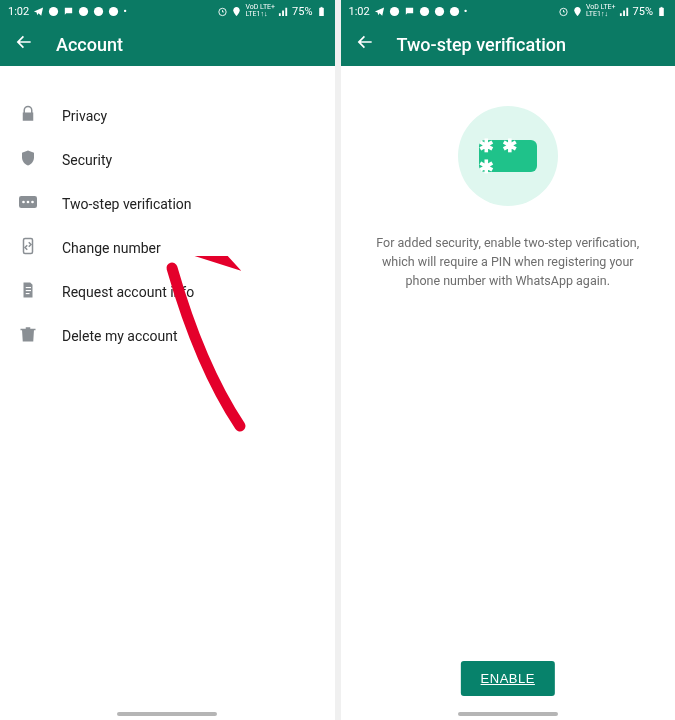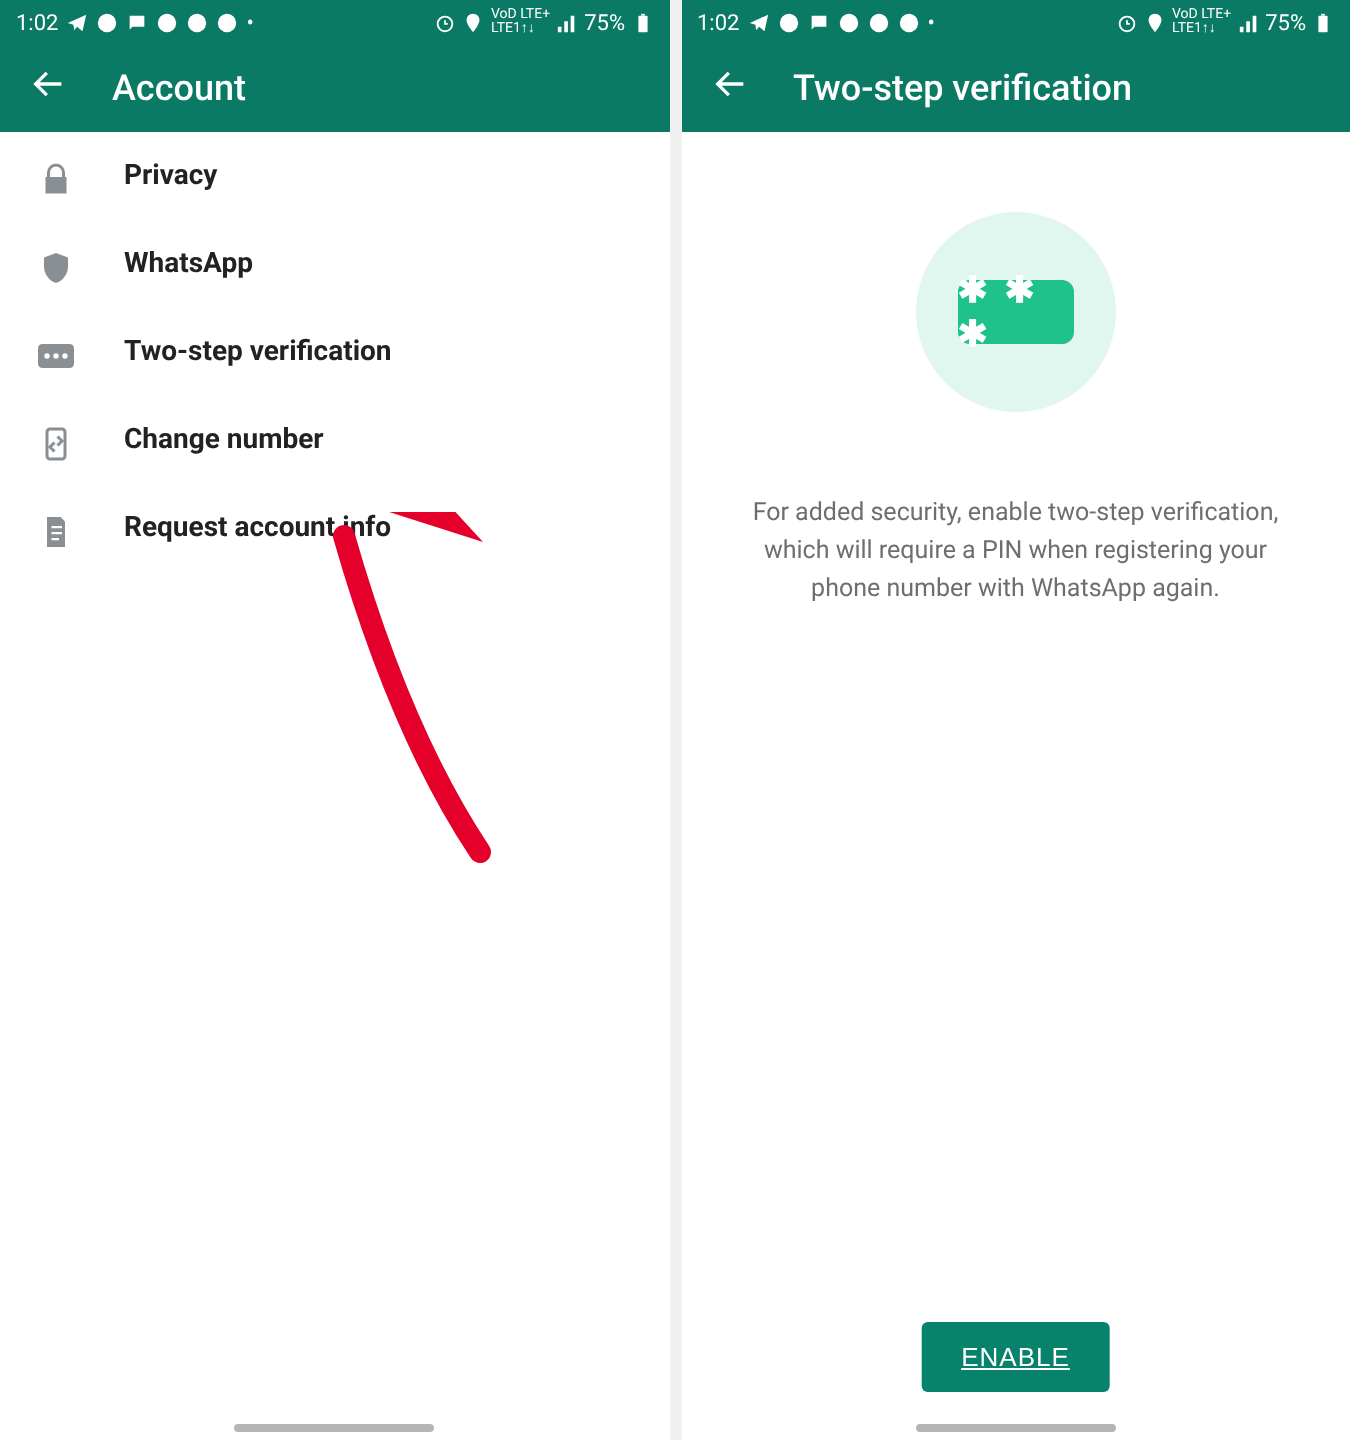--- a/index.html
+++ b/index.html
@@ -51,26 +51,25 @@
     font-weight: 500;
   }
   .content {
     flex: 1;
     background: #fff;
     padding-top: 14px;
     position: relative;
   }
   .menu-item {
     display: flex;
-    align-items: flex-start;
+    align-items: flex-end;
     height: 44px;
     padding: 0 18px;
     gap: 24px;
     cursor: pointer;
-    font-weight: bold;
   }
   .menu-icon {
     width: 20px;
     height: 20px;
     flex: 0 0 20px;
     display: flex;
     align-items: center;
     justify-content: center;
   }
   .menu-label {
@@ -123,21 +122,20 @@
     justify-content: center;
     font-size: 18px;
     font-weight: bold;
     letter-spacing: 2px;
   }
   .tsv-desc {
     text-align: center;
     font-size: 12.5px;
     color: #6e6e6e;
     line-height: 1.5;
-    margin-top: 14px;
   }
   .enable-btn {
     position: absolute;
     bottom: 24px;
     left: 50%;
     transform: translateX(-50%);
     background: #07826b;
     color: #fff;
     border: none;
     padding: 10px 20px;
@@ -217,21 +215,21 @@
       </span>
       <span class="menu-label">Privacy</span>
     </div>
 
     <div class="menu-item">
       <span class="menu-icon">
         <svg width="18" height="18" viewBox="0 0 24 24" fill="#8a8f94">
             <path d="M12 2l8 3v6c0 5-3.5 9.7-8 11-4.5-1.3-8-6-8-11V5l8-3z"></path>
           </svg>
       </span>
-      <span class="menu-label">WhatsApp</span>
+      <span class="menu-label">Security</span>
     </div>
 
     <div class="menu-item">
       <span class="menu-icon">
         <svg width="18" height="14" viewBox="0 0 24 16" fill="#8a8f94">
             <rect x="0" y="0" width="24" height="16" rx="3"></rect>
             <circle cx="6" cy="8" r="1.8" fill="#fff"></circle>
             <circle cx="12" cy="8" r="1.8" fill="#fff"></circle>
             <circle cx="18" cy="8" r="1.8" fill="#fff"></circle>
           </svg>
@@ -254,20 +252,28 @@
         <svg width="18" height="18" viewBox="0 0 24 24" fill="#8a8f94">
             <path d="M6 2h9l3 3v17H6V2z"></path>
             <rect x="9" y="8" width="7" height="1.5" fill="#fff"></rect>
             <rect x="9" y="12" width="7" height="1.5" fill="#fff"></rect>
             <rect x="9" y="16" width="5" height="1.5" fill="#fff"></rect>
           </svg>
       </span>
       <span class="menu-label">Request account info</span>
     </div>
 
+    <div class="menu-item">
+      <span class="menu-icon">
+        <svg width="18" height="18" viewBox="0 0 24 24" fill="#8a8f94">
+            <path d="M4 6h16l-1 16H5L4 6zm5-3h6v2H9V3zM2 5h20v2H2z"></path>
+          </svg>
+      </span>
+      <span class="menu-label">Delete my account</span>
+    </div>
 
     <svg class="annotation-arrow" width="100" height="180" viewBox="0 0 100 180">
       <defs>
           <marker id="ah" markerWidth="12" markerHeight="12" refX="2" refY="6" orient="auto">
             <path d="M0 0 L12 6 L0 12 L4 6 Z" fill="#e4002b"></path>
           </marker>
         </defs>
       <path d="M80 170 Q 40 110 12 12" stroke="#e4002b" stroke-width="11" fill="none" marker-end="url(#ah)" stroke-linecap="round"></path>
     </svg>
 

